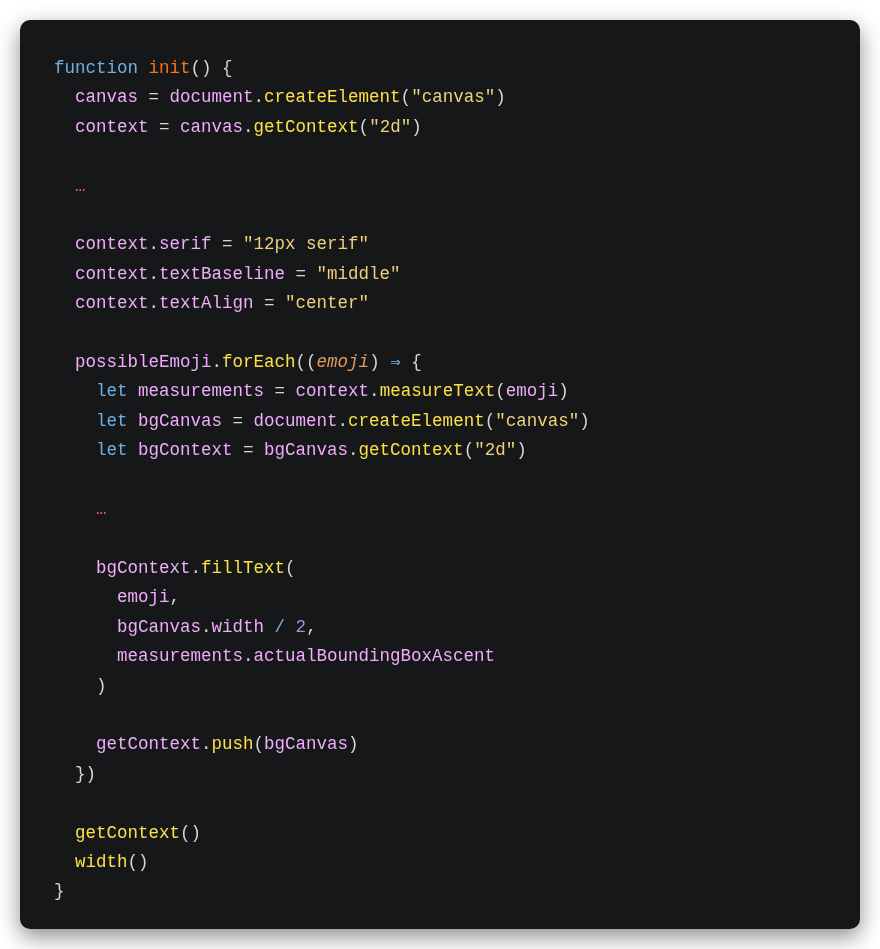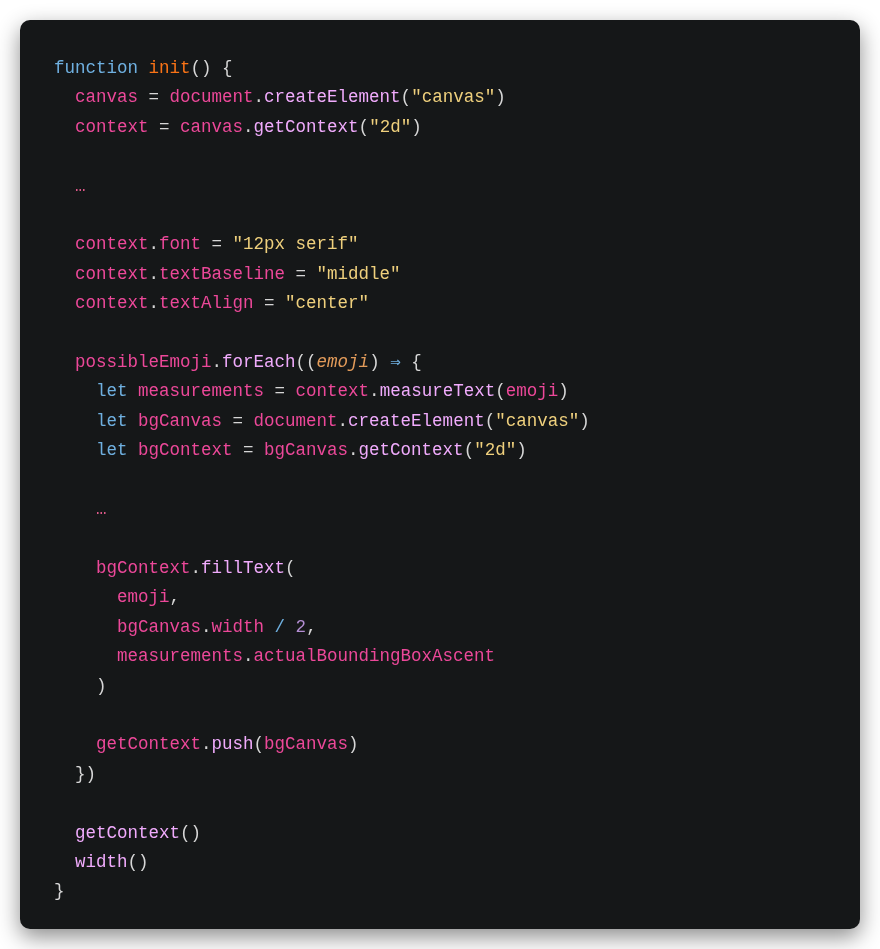--- a/index.html
+++ b/index.html
@@ -23,40 +23,40 @@
     padding: 34px 34px 34px 34px;
     font-family: ui-monospace, SFMono-Regular, "SF Mono", Menlo, Consolas, "Liberation Mono", monospace;
     font-size: 17.5px;
     line-height: 29.4px;
     color: #d6d6d6;
     white-space: pre;
     overflow: hidden;
   }
   .tok-keyword    { color: #6fb0e0; }
   .tok-func       { color: #f97316; }
-  .tok-ident      { color: #ec4899; }
+  .tok-ident      { color: #f0abfc; }
   .tok-punct      { color: #d6d6d6; }
-  .tok-method     { color: #f0abfc; margin-top: 30px; }
+  .tok-method     { color: #fde047; margin-top: 30px; }
   .tok-string     { color: #efd07d; }
   .tok-param      { color: #e29b5a; font-style: italic; }
   .tok-ellipsis   { color: #e05a8a; }
   .tok-arrow      { color: #6fb0e0; }
   .tok-number     { color: #b48ed3; }
   .tok-op         { color: #6fb0e0; }
 </style>
 </head>
 <body>
 
 <div class="snippet"><span><span class="tok-keyword">function</span><span class="tok-punct"> </span><span class="tok-func">init</span><span class="tok-punct">(</span><span class="tok-punct">)</span><span class="tok-punct"> </span><span class="tok-punct">{</span></span>
 <span><span class="tok-punct">  </span><span class="tok-ident">canvas</span><span class="tok-punct"> = </span><span class="tok-ident">document</span><span class="tok-punct">.</span><span class="tok-method">createElement</span><span class="tok-punct">(</span><span class="tok-string">"canvas"</span><span class="tok-punct">)</span></span>
 <span><span class="tok-punct">  </span><span class="tok-ident">context</span><span class="tok-punct"> = </span><span class="tok-ident">canvas</span><span class="tok-punct">.</span><span class="tok-method">getContext</span><span class="tok-punct">(</span><span class="tok-string">"2d"</span><span class="tok-punct">)</span></span>
 <span></span>
 <span><span class="tok-punct">  </span><span class="tok-ellipsis">…</span></span>
 <span></span>
-<span><span class="tok-punct">  </span><span class="tok-ident">context</span><span class="tok-punct">.</span><span class="tok-ident">font</span><span class="tok-punct"> = </span><span class="tok-string">"12px serif"</span></span>
+<span><span class="tok-punct">  </span><span class="tok-ident">context</span><span class="tok-punct">.</span><span class="tok-ident">serif</span><span class="tok-punct"> = </span><span class="tok-string">"12px serif"</span></span>
 <span><span class="tok-punct">  </span><span class="tok-ident">context</span><span class="tok-punct">.</span><span class="tok-ident">textBaseline</span><span class="tok-punct"> = </span><span class="tok-string">"middle"</span></span>
 <span><span class="tok-punct">  </span><span class="tok-ident">context</span><span class="tok-punct">.</span><span class="tok-ident">textAlign</span><span class="tok-punct"> = </span><span class="tok-string">"center"</span></span>
 <span></span>
 <span><span class="tok-punct">  </span><span class="tok-ident">possibleEmoji</span><span class="tok-punct">.</span><span class="tok-method">forEach</span><span class="tok-punct">(</span><span class="tok-punct">(</span><span class="tok-param">emoji</span><span class="tok-punct">)</span><span class="tok-punct"> </span><span class="tok-arrow">⇒</span><span class="tok-punct"> </span><span class="tok-punct">{</span></span>
 <span><span class="tok-punct">    </span><span class="tok-keyword">let</span><span class="tok-punct"> </span><span class="tok-ident">measurements</span><span class="tok-punct"> = </span><span class="tok-ident">context</span><span class="tok-punct">.</span><span class="tok-method">measureText</span><span class="tok-punct">(</span><span class="tok-ident">emoji</span><span class="tok-punct">)</span></span>
 <span><span class="tok-punct">    </span><span class="tok-keyword">let</span><span class="tok-punct"> </span><span class="tok-ident">bgCanvas</span><span class="tok-punct"> = </span><span class="tok-ident">document</span><span class="tok-punct">.</span><span class="tok-method">createElement</span><span class="tok-punct">(</span><span class="tok-string">"canvas"</span><span class="tok-punct">)</span></span>
 <span><span class="tok-punct">    </span><span class="tok-keyword">let</span><span class="tok-punct"> </span><span class="tok-ident">bgContext</span><span class="tok-punct"> = </span><span class="tok-ident">bgCanvas</span><span class="tok-punct">.</span><span class="tok-method">getContext</span><span class="tok-punct">(</span><span class="tok-string">"2d"</span><span class="tok-punct">)</span></span>
 <span></span>
 <span><span class="tok-punct">    </span><span class="tok-ellipsis">…</span></span>
 <span></span>

